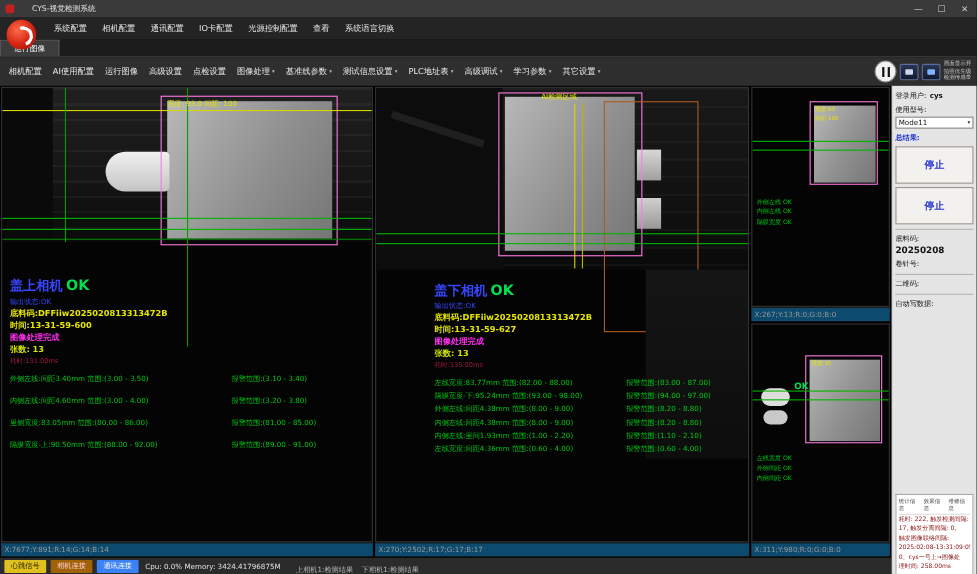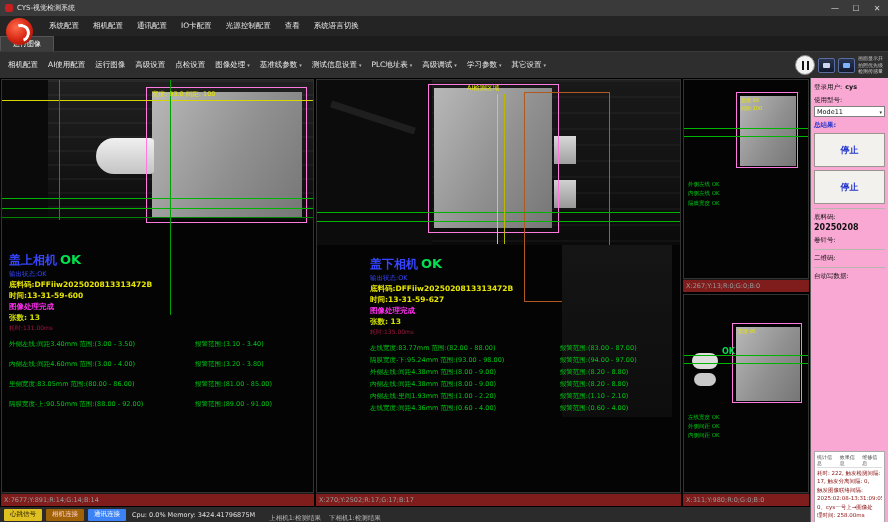--- a/index.html
+++ b/index.html
@@ -1,20 +1,20 @@
 <!DOCTYPE html>
 <html><head>
 <meta charset="utf-8">
 <style>
   html,body{margin:0;padding:0;background:#555;}
   *{box-sizing:border-box;}
   .app{width:888px;height:522px;position:relative;overflow:hidden;background:#000;
        font-family:"DejaVu Sans","Liberation Sans",sans-serif;}
   
-  .titlebar{height:16px;background:#3a3a3a;display:flex;align-items:center;padding:0 5px;gap:4px;}
+  .titlebar{height:16px;background:#3a3a3a;display:flex;align-items:center;padding:0 5px;gap:16px;}
   .title-icon{width:8px;height:8px;background:#c42020;border-radius:2px;}
   .title-text{color:#e0e0e0;font-size:7px;flex:1;}
   .win-controls{display:flex;gap:9px;}
   .win-btn{color:#cfcfcf;font-size:8px;width:12px;text-align:center;cursor:default;}
   
   .menubar{height:20px;background:#242424;display:flex;align-items:center;padding-left:42px;position:relative;}
   .logo{position:absolute;left:6px;top:2px;width:27px;height:27px;border-radius:50%;z-index:6;
         background:radial-gradient(circle at 38% 35%,#ff6a4a 0%,#d42310 55%,#8f1206 100%);}
   .logo::after{content:"";position:absolute;left:6px;top:6px;width:12px;height:12px;border:3px solid #fff;
         border-left-color:transparent;border-bottom-color:transparent;border-radius:50%;transform:rotate(25deg);}
@@ -35,24 +35,24 @@
   .mini-btn{width:17px;height:15px;border-radius:2px;background:linear-gradient(#2a3550,#121a30);
             border:1px solid #5a6da0;position:relative;}
   .mini-btn::after{content:"";position:absolute;left:4px;top:4px;right:4px;bottom:4px;background:#cdd6ef;border-radius:1px;}
   .mini-btn.b2::after{background:#7fb2ff;}
   .tb-status{display:flex;flex-direction:column;font-size:5px;color:#c8c8c8;line-height:1.35;}
   
   .content{display:flex;height:444px;}
   .left-main{width:810px;display:flex;flex-direction:column;}
   .views-row{flex:1;display:flex;gap:2px;padding:1px 1px 0 1px;min-height:0;}
   .view{display:flex;flex-direction:column;background:#000;min-width:0;}
-  .view.lv-wrap{width:313px;}
+  .view.lv-wrap{width:338px;}
   .view.rv-wrap{flex:1;}
   .img{position:relative;flex:1;overflow:hidden;background:#040404;border:1px solid #333;}
-  .coordbar{height:13px;background:#7f1d1d;color:#9a9a9a;font-size:6.5px;line-height:13px;padding-left:3px;border-top:1px solid #1a1a1a;white-space:nowrap;overflow:hidden;}
+  .coordbar{height:13px;background:#0c4a6e;color:#9a9a9a;font-size:6.5px;line-height:13px;padding-left:3px;border-top:1px solid #1a1a1a;white-space:nowrap;overflow:hidden;}
   .thumbs{width:126px;display:flex;flex-direction:column;gap:2px;}
   .thumb{flex:1;display:flex;flex-direction:column;background:#000;min-height:0;}
   
   .abs{position:absolute;}
   .gline{position:absolute;left:0;right:0;height:1px;background:#00b400;}
   .outline-pink{position:absolute;border:1px solid #ff7ae0;}
   .grayblock{position:absolute;background:linear-gradient(120deg,#b8b8b8 0%,#909090 55%,#767676 100%);}
   .roi-label{position:absolute;color:#e6e600;font-size:6.5px;white-space:nowrap;z-index:4;}
   
   .lv .mach{left:0;top:0;right:0;height:140px;background:linear-gradient(180deg,#202020 0%,#161616 55%,#0b0b0b 100%);}
@@ -107,21 +107,21 @@
   .rows-l{gap:11px;} .rows-r{gap:3px;}
   .meas-row{display:flex;font-size:6.5px;color:#00c814;white-space:nowrap;}
   .meas-row .m{width:62%;overflow:hidden;}
   .meas-row .a{flex:1;overflow:hidden;}
   
   .statusbar{height:16px;background:#2b2b2b;display:flex;align-items:center;gap:6px;padding:0 4px;border-top:1px solid #000;}
   .badge{font-size:6.5px;padding:1.5px 6px;border-radius:1px;white-space:nowrap;}
   .cpu{color:#e0e0e0;font-size:6.5px;white-space:nowrap;}
   .cam-res{color:#b8b8b8;font-size:6.5px;margin-left:8px;white-space:nowrap;}
   
-  .panel{width:78px;background:#f9a8d4;border-left:1px solid #5a5a5a;display:flex;flex-direction:column;
+  .panel{width:78px;background:#e5e5e5;border-left:1px solid #5a5a5a;display:flex;flex-direction:column;
          padding:3px 3px 0;font-size:6.5px;color:#111;}
   .p-label{margin-top:4px;white-space:nowrap;}
   .p-label.blue{color:#2233cc;font-weight:bold;}
   .p-inline{display:flex;gap:3px;margin-top:2px;align-items:baseline;}
   .p-val{font-weight:bold;}
   .p-val.big{font-size:8px;margin-top:1px;}
   .combo{background:#fff;border:1px solid #808080;height:11px;display:flex;align-items:center;
          justify-content:space-between;padding:0 2px;margin-top:1px;font-size:6.5px;}
   .combo .caret{font-size:5px;color:#333;}
   .res-box{background:#f2f1ee;border:1px solid #9a968e;height:34px;display:flex;align-items:center;

